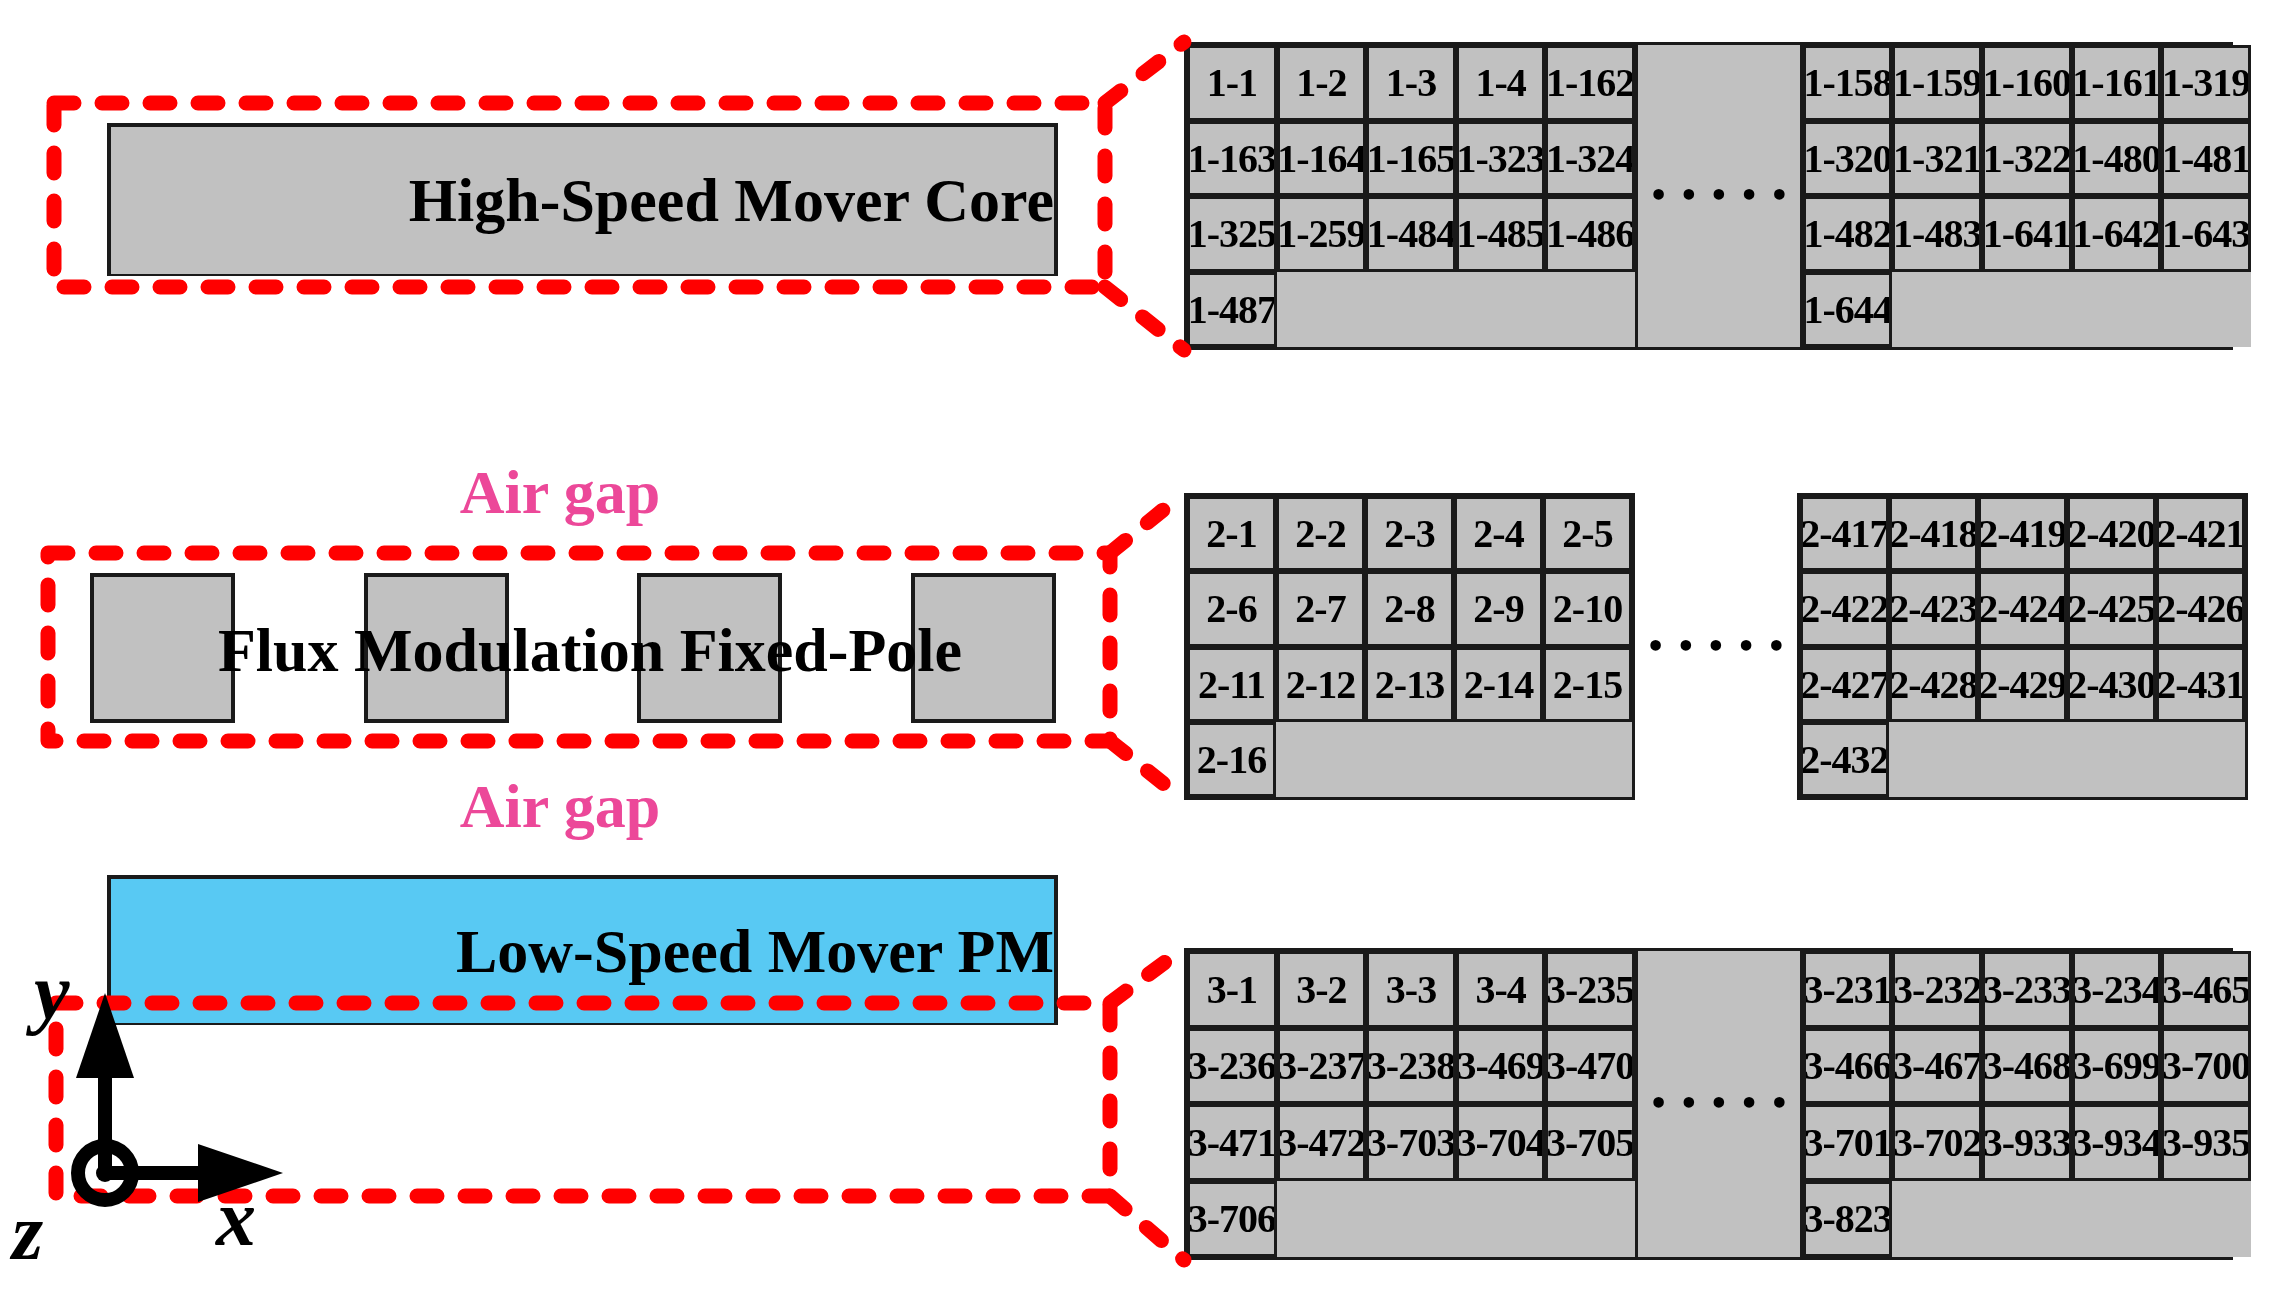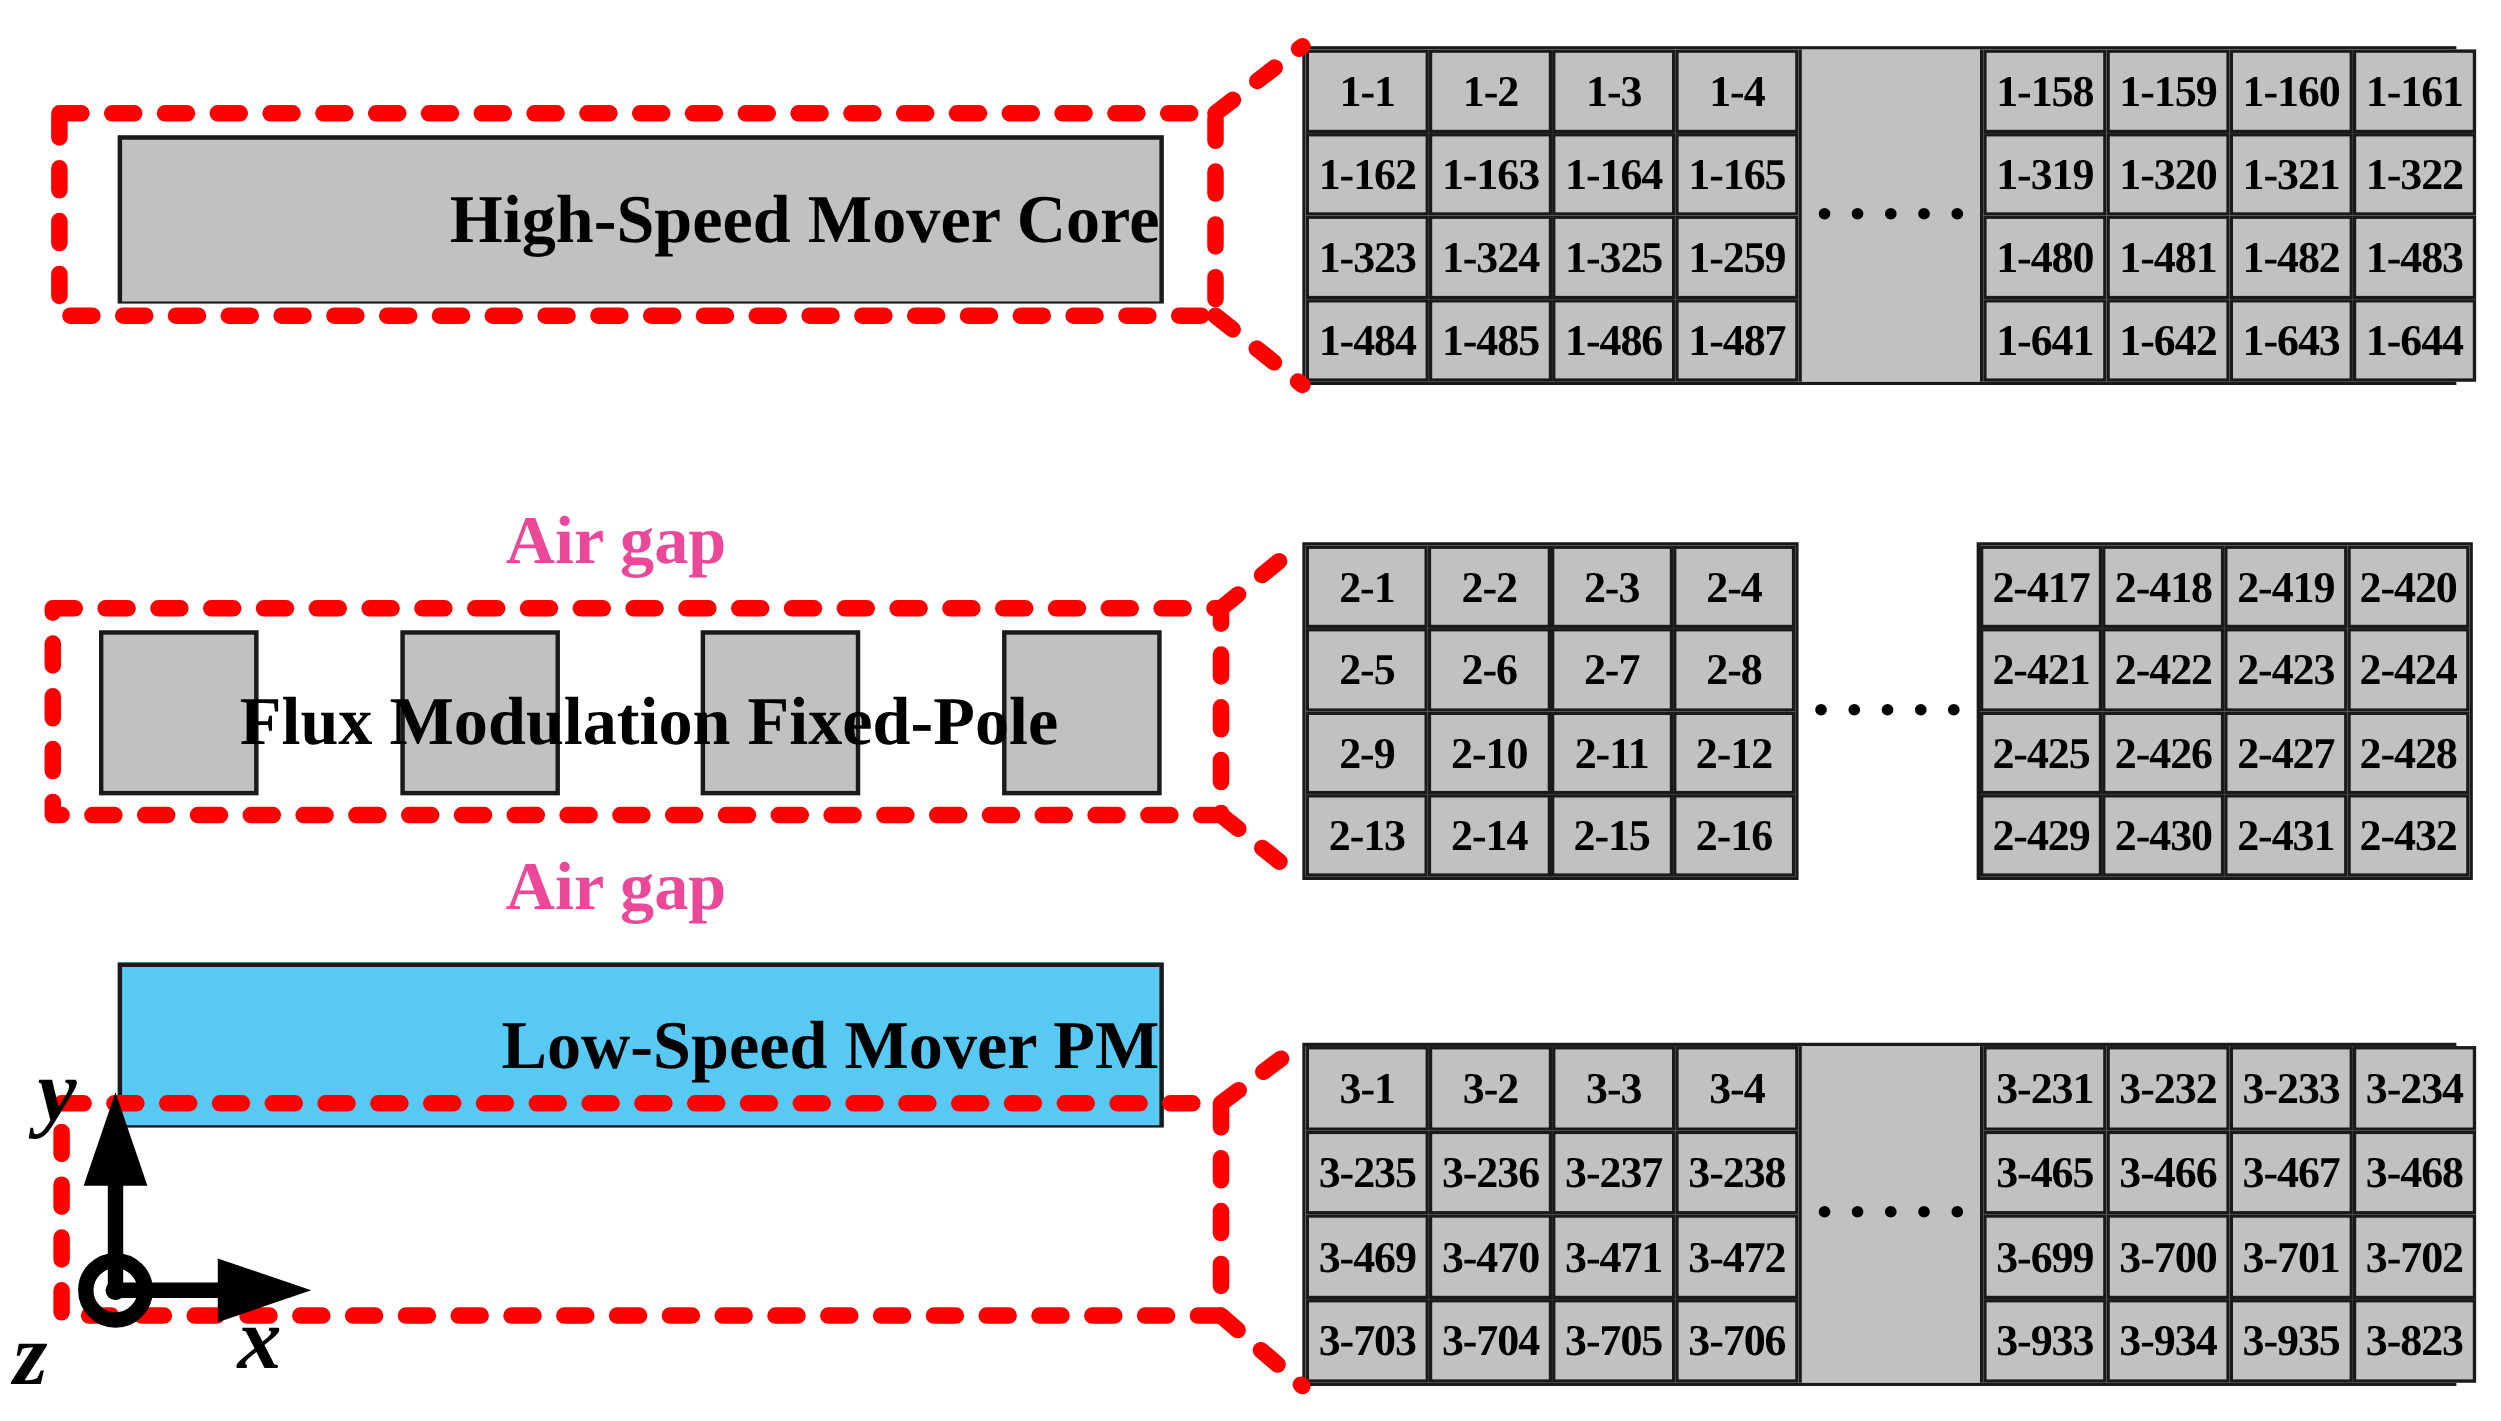--- a/index.html
+++ b/index.html
@@ -27,32 +27,32 @@
   }
   .airgap-1{left:310px;top:454px;}
   .airgap-2{left:310px;top:768px;}
   .pole{
     position:absolute;top:573px;width:145px;height:150px;background:var(--gray);
     box-sizing:border-box;border:4px solid var(--ink);z-index:1;
   }
   .pole-1{left:90px;} .pole-2{left:364px;} .pole-3{left:637px;} .pole-4{left:911px;}
   .flux-label{
     position:absolute;left:55px;top:608px;width:1070px;height:84px;z-index:2;
-    display:flex;align-items:flex-end;justify-content:center;
+    display:flex;align-items:center;justify-content:center;
     font-weight:bold;font-size:62px;color:#000;white-space:nowrap;
   }
   
   .grid{position:absolute;display:flex;box-sizing:border-box;}
   .grid.gray{border:3px solid var(--ink);background:var(--gray);}
   .grid-1{left:1184px;top:42px;width:1049px;height:308px;}
   .grid-2{left:1184px;top:493px;width:1049px;height:307px;}
   .grid-3{left:1184px;top:948px;width:1049px;height:312px;}
   .subgrid{
     flex:0 0 448px;display:grid;box-sizing:border-box;
-    grid-template-columns:repeat(4,1fr);grid-auto-rows:1fr;background:var(--gray);
+    grid-template-columns:repeat(5,1fr);grid-auto-rows:1fr;background:var(--gray);
   }
   .grid.white .subgrid{flex:0 0 451px;border:3px solid var(--ink);}
   .cell{
     box-sizing:border-box;border:3px solid var(--ink);
     display:flex;align-items:center;justify-content:center;
     font-weight:bold;font-size:40px;letter-spacing:-1px;color:#000;
     background:var(--gray);overflow:hidden;white-space:nowrap;
   }
   .mid{
     flex:1 1 auto;display:flex;align-items:center;justify-content:center;box-sizing:border-box;

